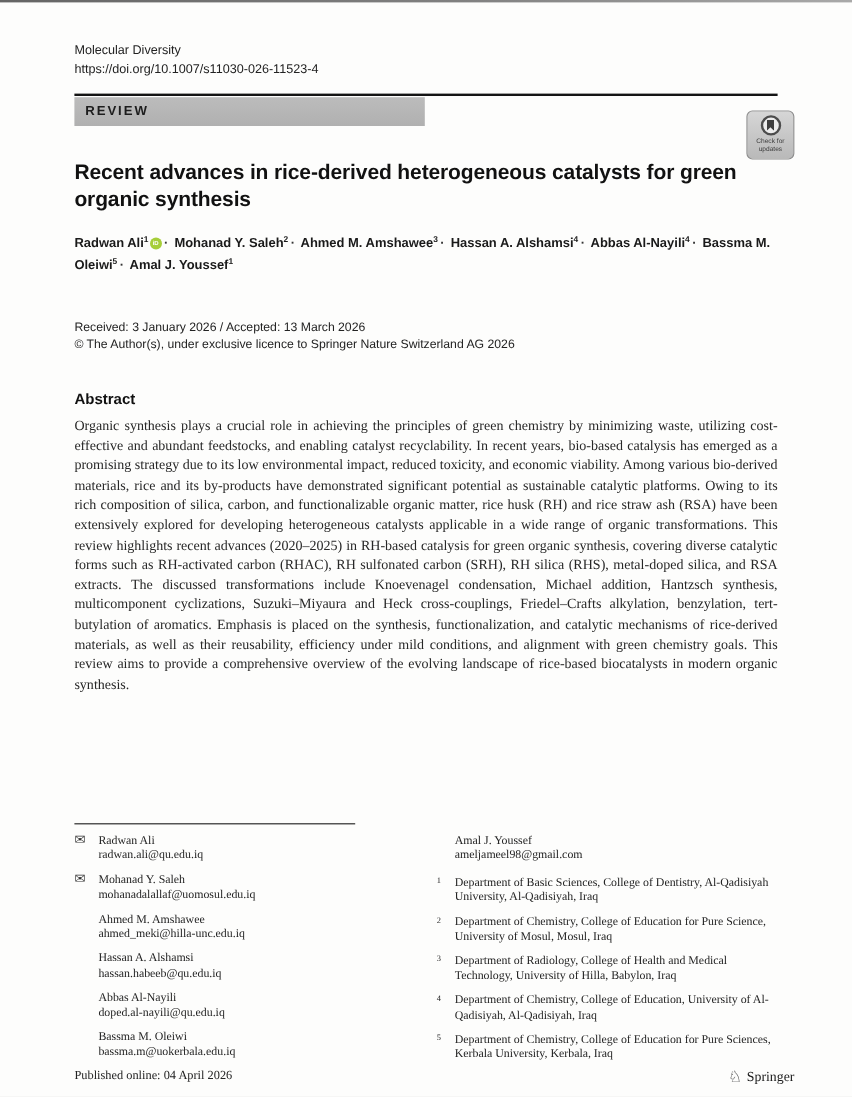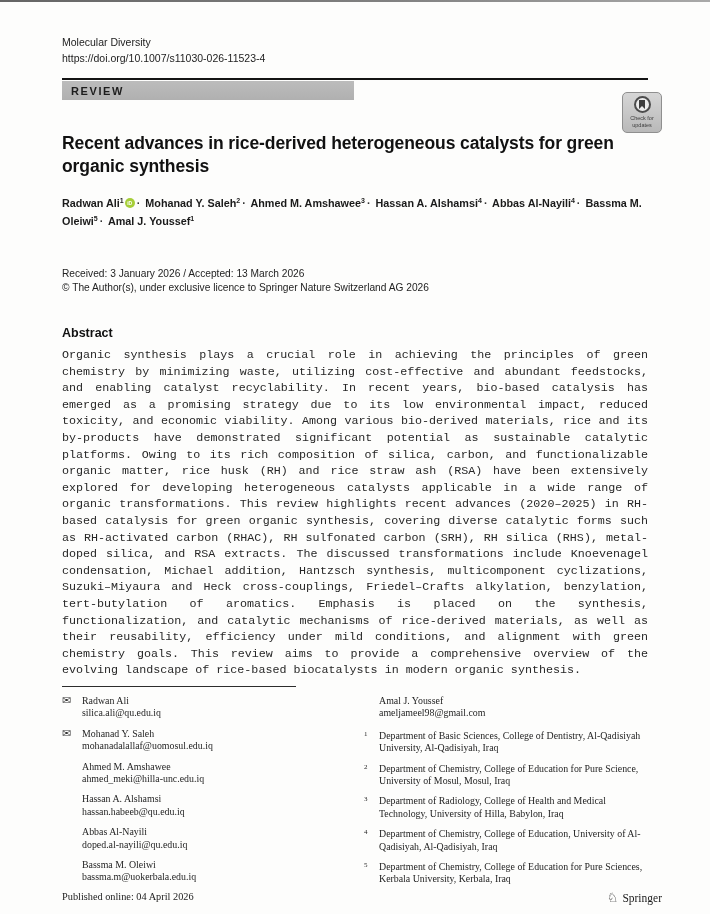--- a/index.html
+++ b/index.html
@@ -21,21 +21,21 @@
   }
   .content { padding: 36px 62px 0 62px; }
 
   
   .journal-name { font-size: 10.5px; color: #222; }
   .doi-line { font-size: 10.5px; color: #222; margin-top: 2.5px; text-decoration: none; display: inline-block; }
   .head-rule { border: none; border-top: 2px solid #141414; margin-top: 12px; }
   .review-row { margin-top: 1px; position: relative; height: 20px; }
   .review-badge {
     position: absolute; left: 0; top: 0;
-    width: 292px; height: 19px;
+    width: 292px; height: 24px;
     background: linear-gradient(180deg, #bcbcbc, #b0b0b0);
     display: flex; align-items: center;
     padding-left: 9px;
     font-weight: bold; font-size: 11px; letter-spacing: 1.6px; color: #1d1d1d;
   }
   .check-badge {
     position: absolute; right: -14px; top: 11px;
     width: 40px; height: 41px;
     background: linear-gradient(180deg, #d6d6d6, #b9b9b9);
     border: 1px solid #8f8f8f; border-radius: 5px;
@@ -72,21 +72,21 @@
     cursor: pointer;
   }
 
   
   .dates-block { margin-top: 38px; font-size: 10.2px; line-height: 13.5px; color: #232323; }
 
   
   .abstract-heading { margin-top: 32px; font-size: 12.5px; font-weight: bold; color: #111; }
   .abstract-text {
     margin-top: 7px; width: 586px;
-    font-family: Liberation Mono, monospace;
+    font-family: Liberation Serif, serif;
     font-size: 11.7px; line-height: 16.6px; color: #272727;
     text-align: justify;
   }
 
   
   .footnote-rule {
     position: absolute; left: 62px; top: 686px; width: 234px;
     border: none; border-top: 1.5px solid #2c2c2c;
   }
   .footnotes {
@@ -168,21 +168,21 @@
 
   </div>
 
   <hr class="footnote-rule">
 
   <div class="footnotes">
     <div class="fn-left">
       <div class="contact-entry">
         <span class="env">✉</span>
         <div>Radwan Ali</div>
-        <div class="contact-email">silica.ali@qu.edu.iq</div>
+        <div class="contact-email">radwan.ali@qu.edu.iq</div>
       </div>
       <div class="contact-entry">
         <span class="env">✉</span>
         <div>Mohanad Y. Saleh</div>
         <div class="contact-email">mohanadalallaf@uomosul.edu.iq</div>
       </div>
       <div class="contact-entry">
         <div>Ahmed M. Amshawee</div>
         <div class="contact-email">ahmed_meki@hilla-unc.edu.iq</div>
       </div>

